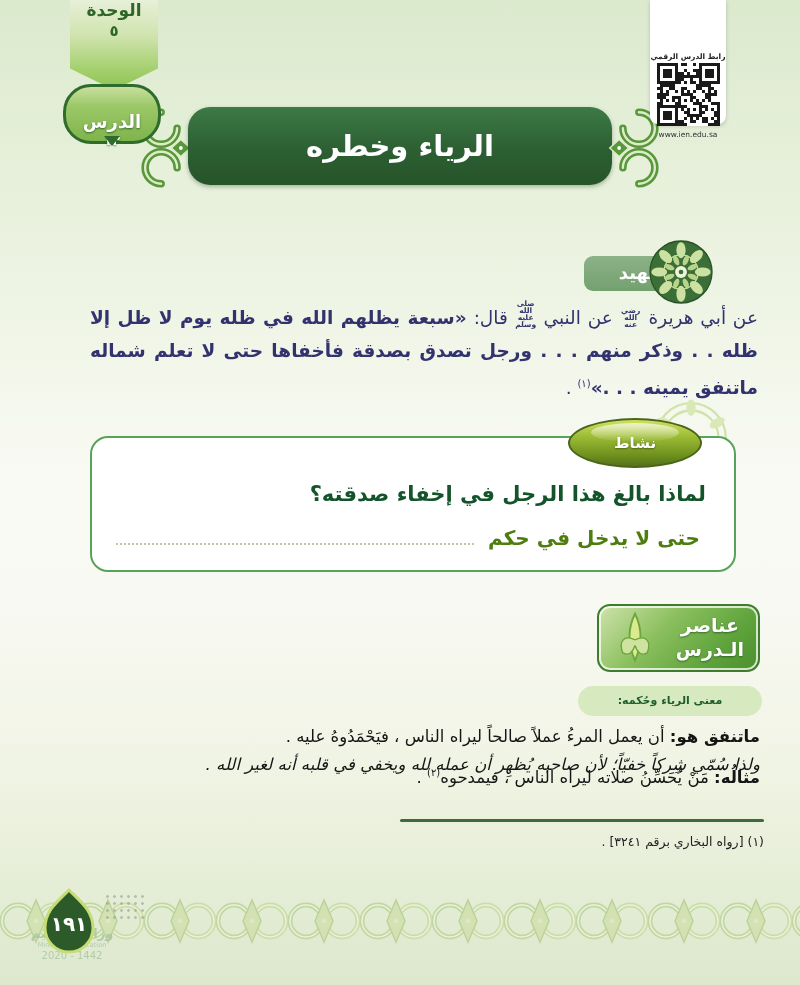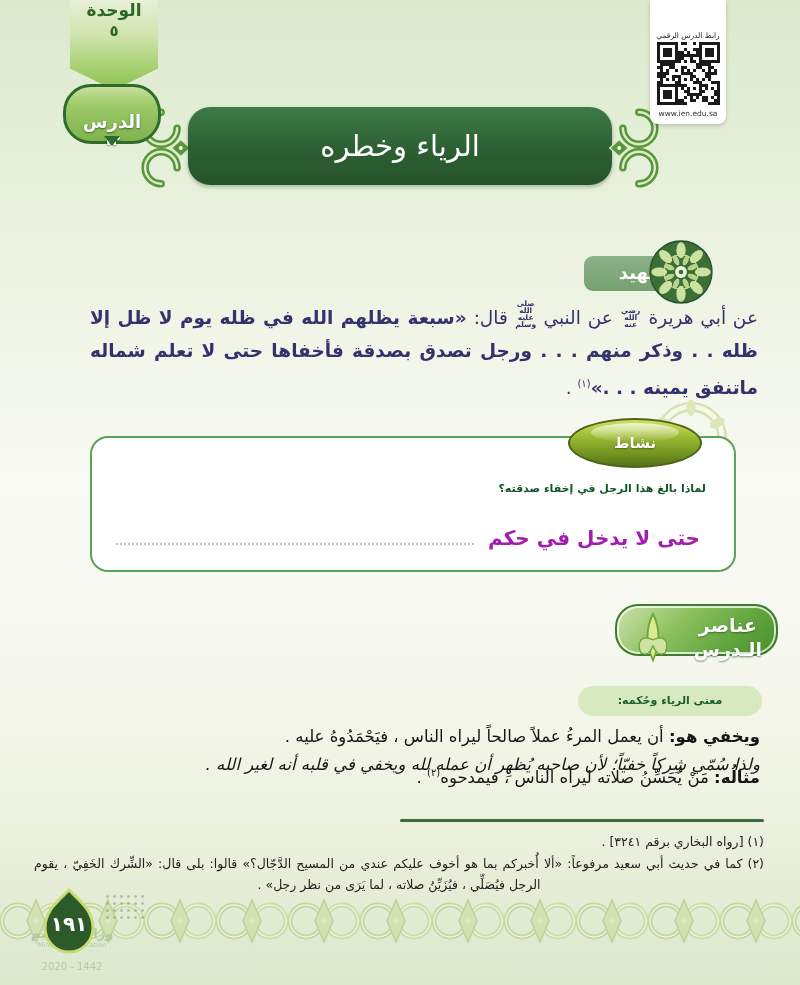--- a/index.html
+++ b/index.html
@@ -21,30 +21,30 @@
     border:3px solid #2e6b2d;box-sizing:border-box;text-align:center;color:#fff;font-weight:bold;
     text-shadow:0 1px 2px rgba(20,70,20,.7);padding-top:7px;z-index:3;}
   .lesson-badge .t1{font-size:18px;margin-top:17px;}
   .lesson-badge .t2{font-size:13px;margin-top:1px;}
   .lesson-badge::after{content:"";position:absolute;left:50%;bottom:-13px;transform:translateX(-50%);
     border:8px solid transparent;border-top:10px solid #2e6b2d;}
 
   
   .title-banner{position:absolute;left:188px;top:107px;width:424px;height:78px;border-radius:22px;
     background:linear-gradient(180deg,#3d7a46 0%,#2c5f33 55%,#275429 100%);
-    color:#fff;font-weight:normal;font-size:29px;text-align:center;line-height:78px;
+    color:#fff;font-weight:bold;font-size:29px;text-align:center;line-height:78px;
     box-shadow:0 2px 4px rgba(40,70,40,.35);}
   .side-orn{position:absolute;top:101px;width:62px;height:94px;}
   .side-orn.right{left:606px;}
   .side-orn.left{left:132px;transform:scaleX(-1);}
 
   
   .qr-panel{position:absolute;left:650px;top:0;width:76px;height:124px;background:#fff;
     border-radius:0 0 8px 8px;box-shadow:0 2px 4px rgba(0,0,0,.18);text-align:center;z-index:4;}
-  .qr-caption{font-size:7.5px;font-weight:normal;color:#222;margin-top:31px;}
+  .qr-caption{font-size:7.5px;font-weight:bold;color:#222;margin-top:52px;}
   .qr-code{display:inline-block;width:63px;height:63px;margin-top:2px;background:#fff;}
   .qr-url{font-size:7.5px;color:#333;direction:ltr;}
 
   
   .tamheed-label{position:absolute;left:584px;top:256px;width:118px;height:35px;border-radius:9px;
     background:linear-gradient(180deg,#8cb287,#74a070);color:#fff;font-weight:bold;font-size:18px;
     text-align:center;line-height:34px;z-index:1;}
   .tamheed-orn{position:absolute;left:648px;top:239px;width:66px;height:66px;z-index:2;}
 
   .hadith{position:absolute;right:42px;top:300px;width:668px;margin:0;
@@ -57,29 +57,29 @@
   
   .activity-orn{position:absolute;left:636px;top:396px;width:110px;height:84px;opacity:.85;}
   .activity-box{position:absolute;left:90px;top:436px;width:646px;height:136px;background:#fff;
     border:2px solid #58a35a;border-radius:18px;box-sizing:border-box;z-index:1;}
   .activity-ellipse{position:absolute;left:568px;top:418px;width:134px;height:50px;border-radius:50%;
     background:linear-gradient(180deg,#cfe060 0%,#9aba33 38%,#6d8f1d 78%,#55731a 100%);
     border:2px solid #49661a;box-sizing:border-box;text-align:center;z-index:2;
     color:#fff;font-weight:bold;font-size:15px;line-height:46px;text-shadow:0 1px 2px rgba(40,60,0,.6);}
   .activity-ellipse::before{content:"";position:absolute;left:16%;top:3px;width:68%;height:42%;border-radius:50%;
     background:linear-gradient(180deg,rgba(255,255,255,.7),rgba(255,255,255,0));}
-  .activity-question{position:absolute;right:28px;top:44px;color:#14542a;font-weight:bold;font-size:11px;}
+  .activity-question{position:absolute;right:28px;top:44px;color:#14542a;font-weight:bold;font-size:21px;}
   .activity-answer-row{position:absolute;right:34px;left:24px;top:88px;display:flex;align-items:flex-end;}
-  .activity-answer{color:#a21caf;font-weight:bold;font-size:20px;white-space:nowrap;padding-left:14px;}
+  .activity-answer{color:#4d7c0f;font-weight:bold;font-size:20px;white-space:nowrap;padding-left:14px;}
   .answer-dots{flex:1;border-bottom:2px dotted #b9c6a9;margin-bottom:5px;}
 
   
-  .elements-badge{position:absolute;left:597px;top:604px;width:163px;height:52px;border-radius:23px;
+  .elements-badge{position:absolute;left:597px;top:604px;width:163px;height:68px;border-radius:13px;
     background:linear-gradient(135deg,#cfe3ad 0%,#8cc05f 38%,#5da23a 75%,#4c8f2f 100%);
-    border:2px solid #3f7d2c;box-shadow:inset 0 0 0 2px rgba(255,255,255,.75);box-sizing:border-box;z-index:1;margin-left:18px;}
+    border:2px solid #3f7d2c;box-shadow:inset 0 0 0 2px rgba(255,255,255,.75);box-sizing:border-box;z-index:1;}
   .elements-badge .txt{position:absolute;right:14px;top:7px;text-align:center;color:#fff;font-weight:bold;
     font-size:19px;line-height:24px;text-shadow:0 1px 2px rgba(20,70,20,.6);}
   .elements-badge svg{position:absolute;left:12px;top:4px;}
 
   
   .heading-pill{position:absolute;left:578px;top:686px;width:184px;height:30px;border-radius:15px;
     background:#d7e9be;color:#1c5e2d;font-weight:bold;font-size:11px;text-align:center;line-height:29px;}
   .bodytext{position:absolute;right:40px;width:726px;margin:0;color:#151515;font-size:16.5px;line-height:26px;text-align:right;}
   .bodytext b{font-weight:bold;}
   .bodytext sup{font-size:10px;}
@@ -93,21 +93,21 @@
 
   
   .footer-band{position:absolute;left:0;top:892px;width:800px;height:58px;opacity:.8;}
   .dome{position:absolute;left:36px;top:886px;width:66px;height:72px;z-index:2;}
   .dome .num{position:absolute;left:0;top:26px;width:66px;text-align:center;color:#fff;font-weight:bold;font-size:20px;}
   .dots-deco{position:absolute;left:104px;top:893px;width:40px;height:26px;opacity:.55;
     background-image:radial-gradient(#8a9a8a 1.1px,transparent 1.6px);background-size:7px 7px;}
   .watermark{position:absolute;left:22px;top:926px;color:#a8c49f;opacity:.8;text-align:center;width:100px;z-index:1;}
   .watermark .ar{font-size:13px;font-weight:bold;}
   .watermark .en{font-size:6.5px;direction:ltr;}
-  .watermark .yr{font-size:10px;direction:ltr;margin-top:12px;}
+  .watermark .yr{font-size:10px;direction:ltr;margin-top:1px;}
 </style>
 </head>
 <body>
 
 <div class="page">
 
   <div class="unit-ribbon">
     <div class="t1">الوحدة</div>
     <div class="t2">٥</div>
   </div>
@@ -467,32 +467,31 @@
     <div class="txt">
       <div>عناصر</div>
       <div>الـدرس</div>
     </div>
   </div>
 
   <div class="heading-pill">
     <span>معنى الرياء وحُكمه:</span>
   </div>
   <p class="bodytext p1">
-    <b>ويخفي هو:</b><span> أن يعمل المرءُ عملاً صالحاً ليراه الناس ، فيَحْمَدُوهُ عليه .</span>
+    <b>ماتنفق هو:</b><span> أن يعمل المرءُ عملاً صالحاً ليراه الناس ، فيَحْمَدُوهُ عليه .</span>
   </p>
   <p class="bodytext p2">
     <span>ولذا سُمّي شِركاً خفيّاً؛ لأن صاحبه يُظهِر أن عمله لله ويخفي في قلبه أنه لغير الله .</span>
   </p>
   <p class="bodytext p3">
     <b>مثالُه:</b><span> مَنْ يُحَسِّنُ صلاته ليراه الناس ، فيمدحوه</span><sup>(٢)</sup><span> .</span>
   </p>
 
   <div class="fn-sep"></div>
   <p class="footnote fn1">(١) [رواه البخاري برقم ٣٢٤١] .</p>
-  <p class="footnote fn2">(٢) كما في حديث أبي سعيد مرفوعاً: «ألا أُخبركم بما هو أخوف عليكم عندي من المسيح الدَّجّال؟» قالوا: بلى قال: «الشِّرك الخَفِيّ ، يقوم الرجل فيُصَلِّي ، فيُزَيِّنُ صلاته ، لما يَرَى من نظر رجل» .</p>
 
   <svg class="footer-band" viewBox="0 0 800 58">
     <defs>
       <pattern id="knot" width="72" height="58" patternUnits="userSpaceOnUse">
         <circle cx="18" cy="29" r="16" fill="none" stroke="#bcd395" stroke-width="5"></circle>
         <circle cx="54" cy="29" r="16" fill="none" stroke="#c6db9f" stroke-width="5"></circle>
         <circle cx="18" cy="29" r="16" fill="none" stroke="#eef3e0" stroke-width="1.5"></circle>
         <circle cx="54" cy="29" r="16" fill="none" stroke="#eef3e0" stroke-width="1.5"></circle>
         <path d="M36 8 L45 29 L36 50 L27 29 Z" fill="#cfe0ab" stroke="#b5cc8a" stroke-width="1.5"></path>
         <circle cx="36" cy="29" r="2.5" fill="#dce9bd"></circle>

